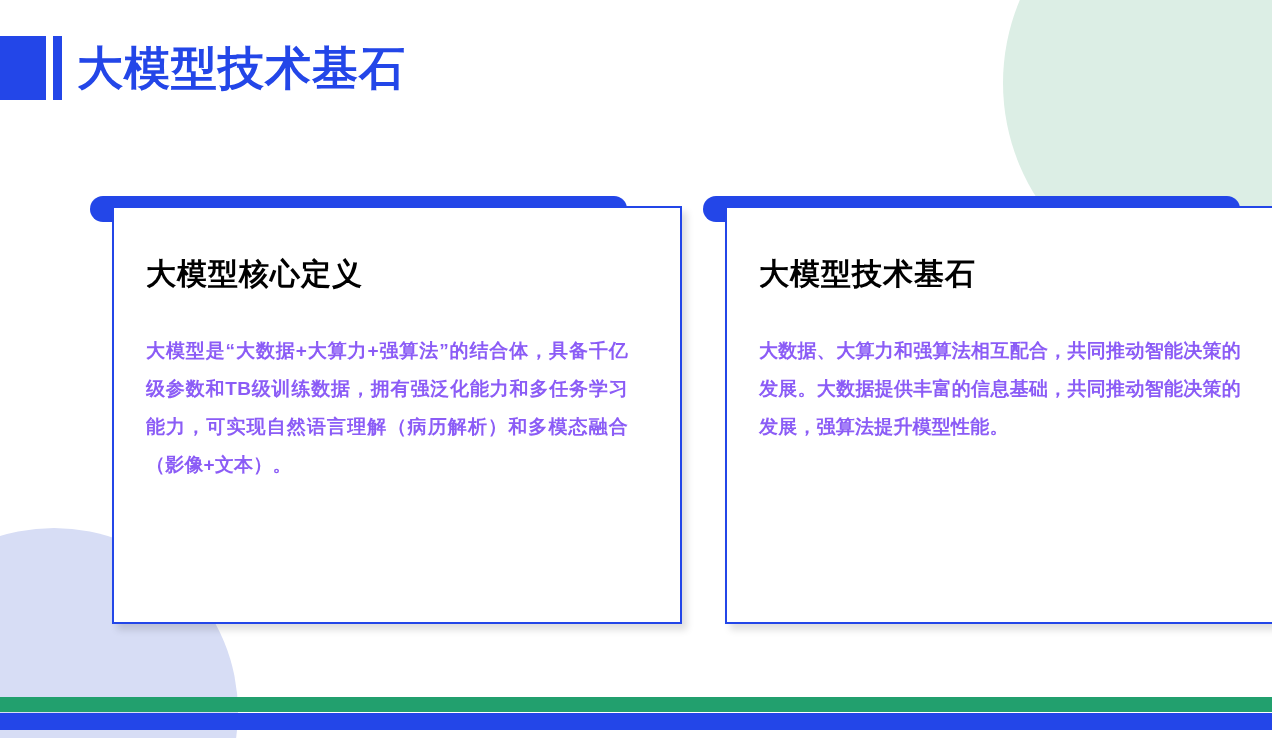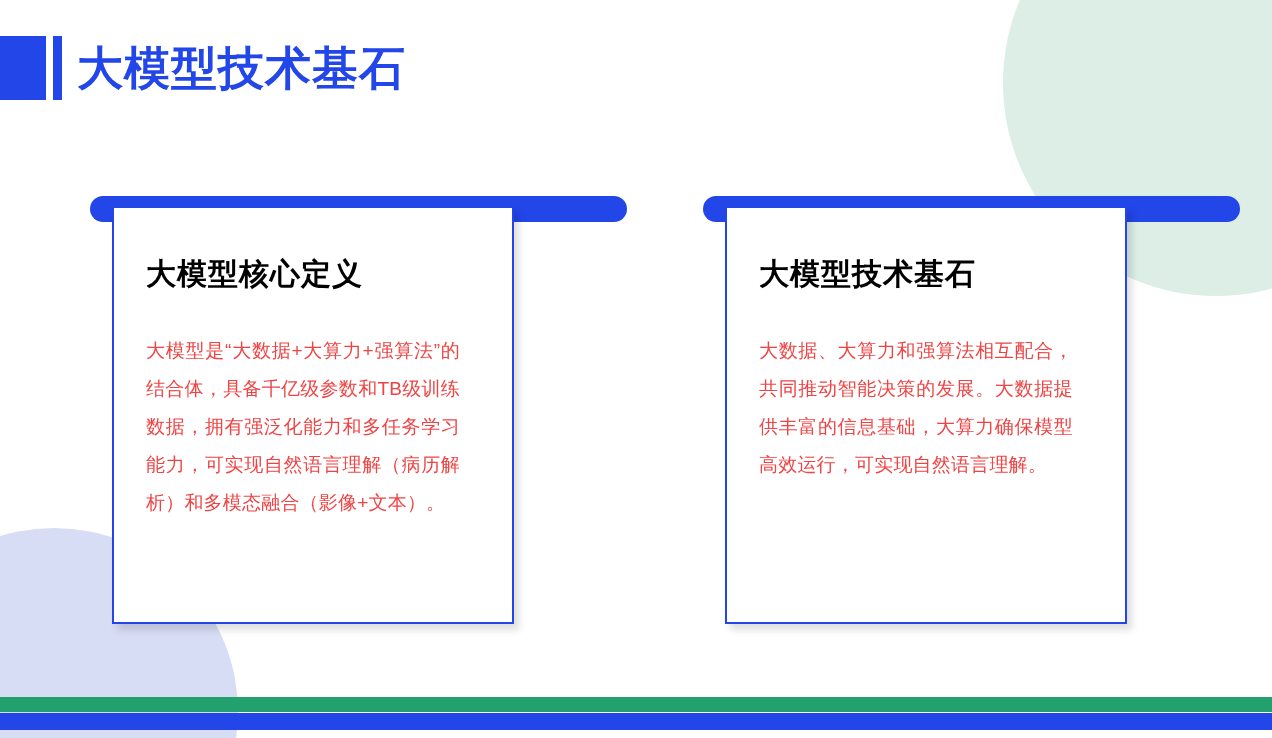--- a/index.html
+++ b/index.html
@@ -123,44 +123,45 @@
     width: 537px;
     height: 26px;
     background: #2346e8;
     border-radius: 13px;
     z-index: 1;
   }
   .card-body {
     position: absolute;
     left: 22px;
     top: 10px;
-    width: 402px;
+    width: 570px;
     height: 418px;
     background: #ffffff;
     border: 2px solid #2346e8;
     box-sizing: border-box;
     box-shadow: 5px 6px 7px rgba(0,0,0,0.13);
     z-index: 2;
     padding: 48px 52px 0 32px;
   }
   .card-heading {
     font-size: 30px;
     font-weight: bold;
     color: #000000;
     letter-spacing: 1px;
     margin: 0 0 40px 0;
     line-height: 1.2;
   }
   .card-text {
     font-size: 19px;
-    color: #ef4444;
+    color: #8b5cf6;
     line-height: 2.0;
     margin: 0;
     letter-spacing: 0.2px;
     text-align: justify;
+    font-weight: bold;
   }
 </style>
 </head>
 <body>
 
 <div class="slide">
 
   <div class="deco-circle-green"></div>
   <div class="deco-circle-lavender"></div>
 
@@ -178,21 +179,21 @@
       <div class="card-body">
         <div class="card-heading">大模型核心定义</div>
         <div class="card-text">大模型是“大数据+大算力+强算法”的结合体，具备千亿级参数和TB级训练数据，拥有强泛化能力和多任务学习能力，可实现自然语言理解（病历解析）和多模态融合（影像+文本）。</div>
       </div>
     </div>
 
     <div class="card-wrap card-2">
       <div class="card-pill"></div>
       <div class="card-body">
         <div class="card-heading">大模型技术基石</div>
-        <div class="card-text">大数据、大算力和强算法相互配合，共同推动智能决策的发展。大数据提供丰富的信息基础，大算力确保模型高效运行，可实现自然语言理解。</div>
+        <div class="card-text">大数据、大算力和强算法相互配合，共同推动智能决策的发展。大数据提供丰富的信息基础，共同推动智能决策的发展，强算法提升模型性能。</div>
       </div>
     </div>
 
   </div>
 
   <div class="bottom-bar-green"></div>
   <div class="bottom-bar-blue"></div>
 
 </div>
 

